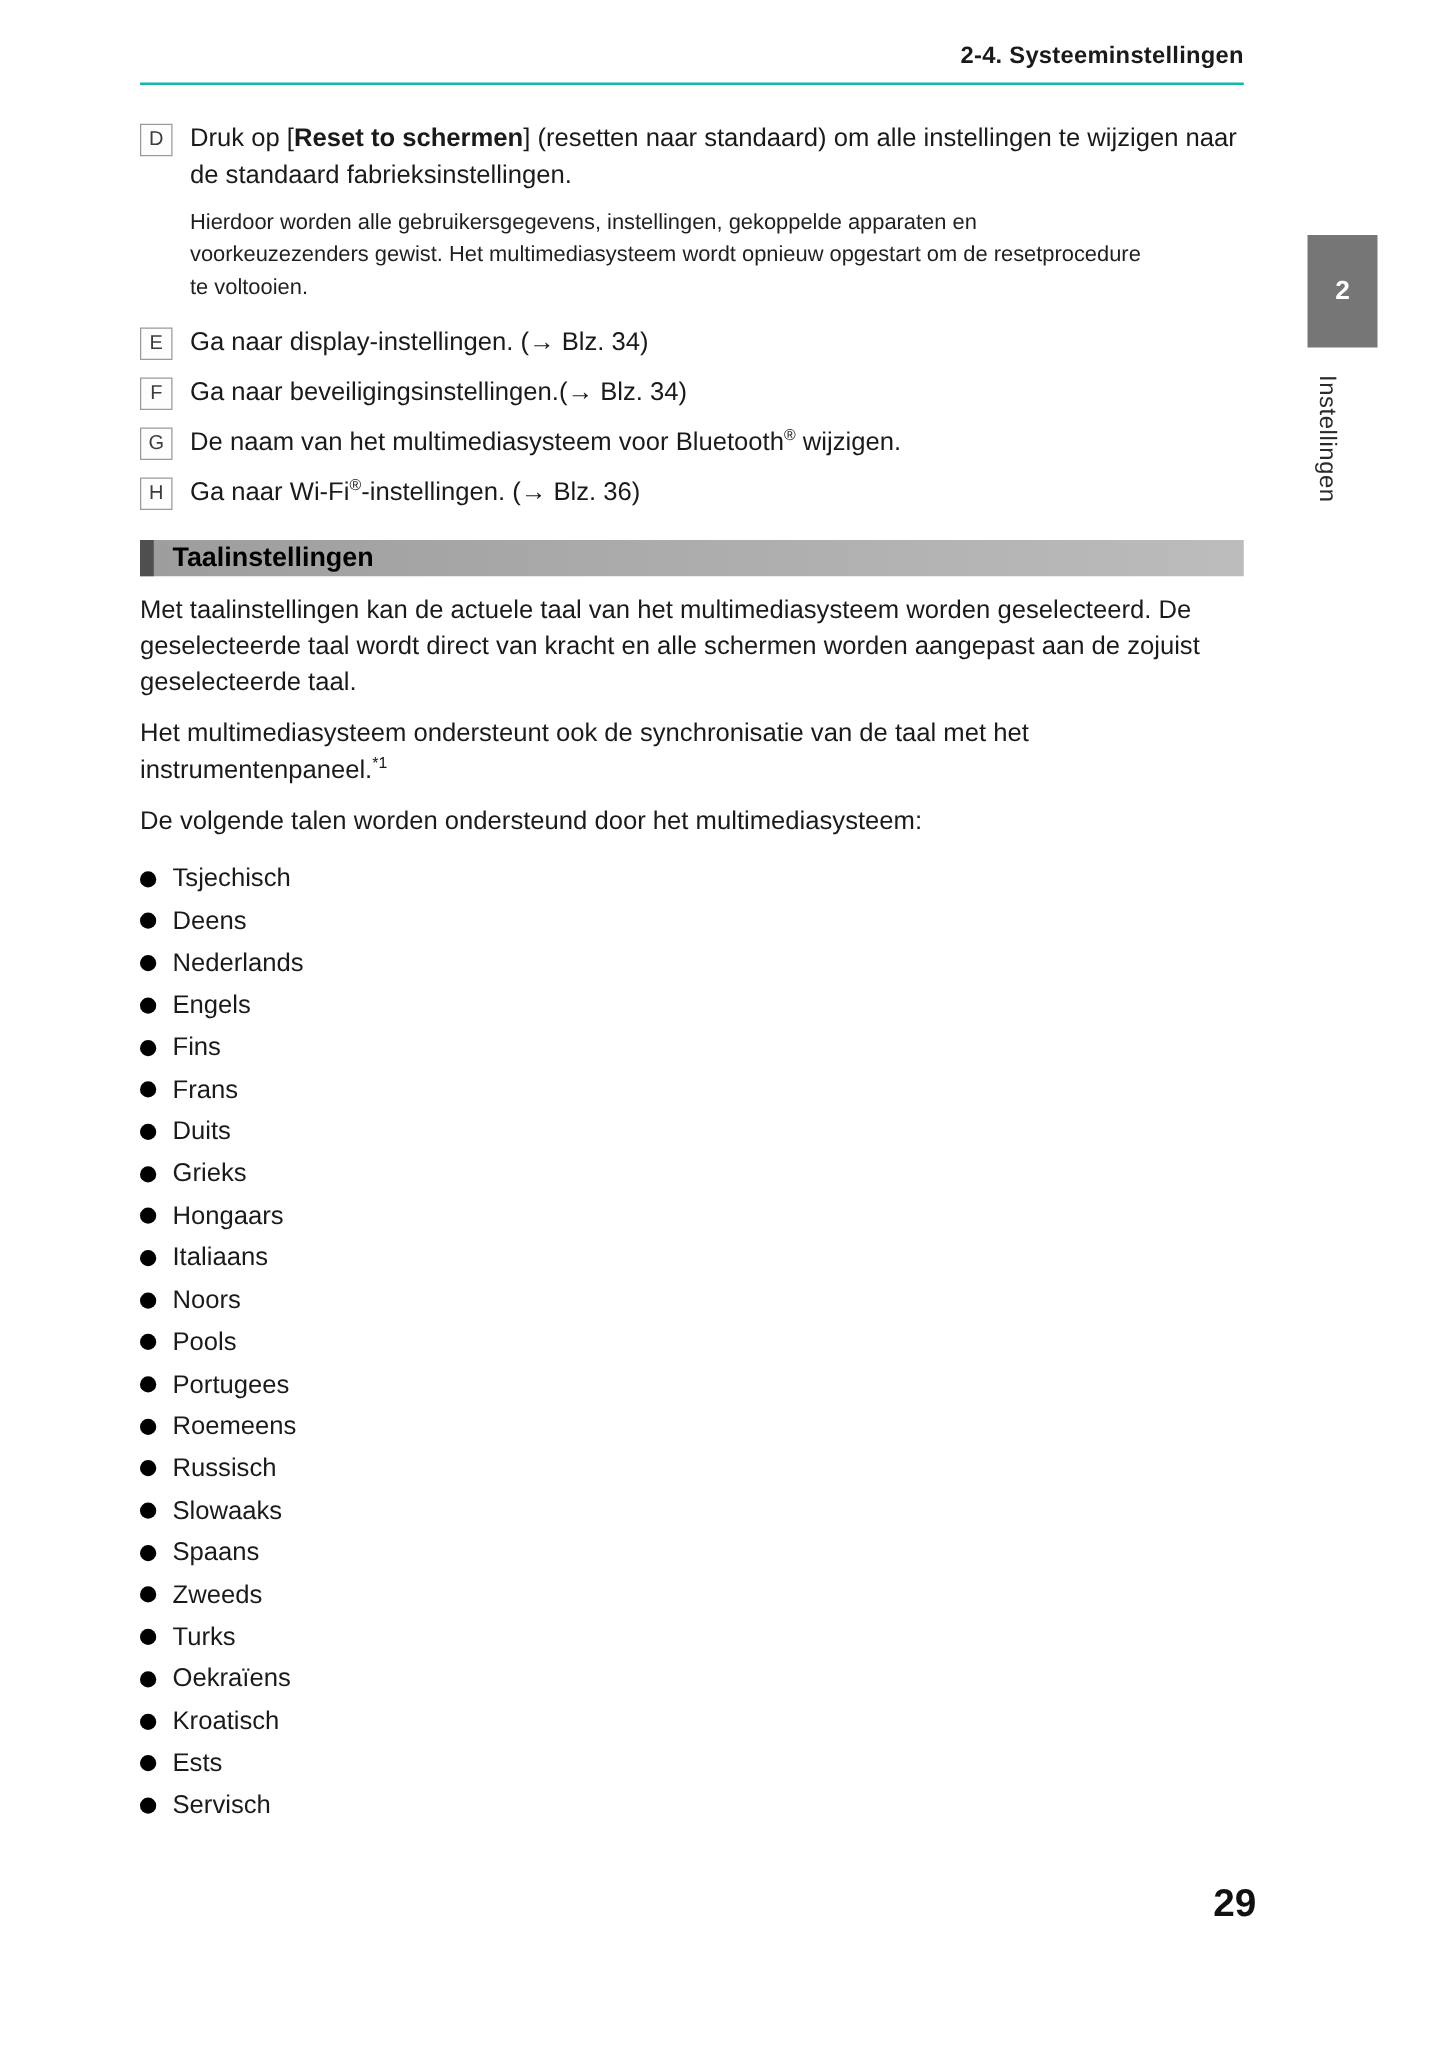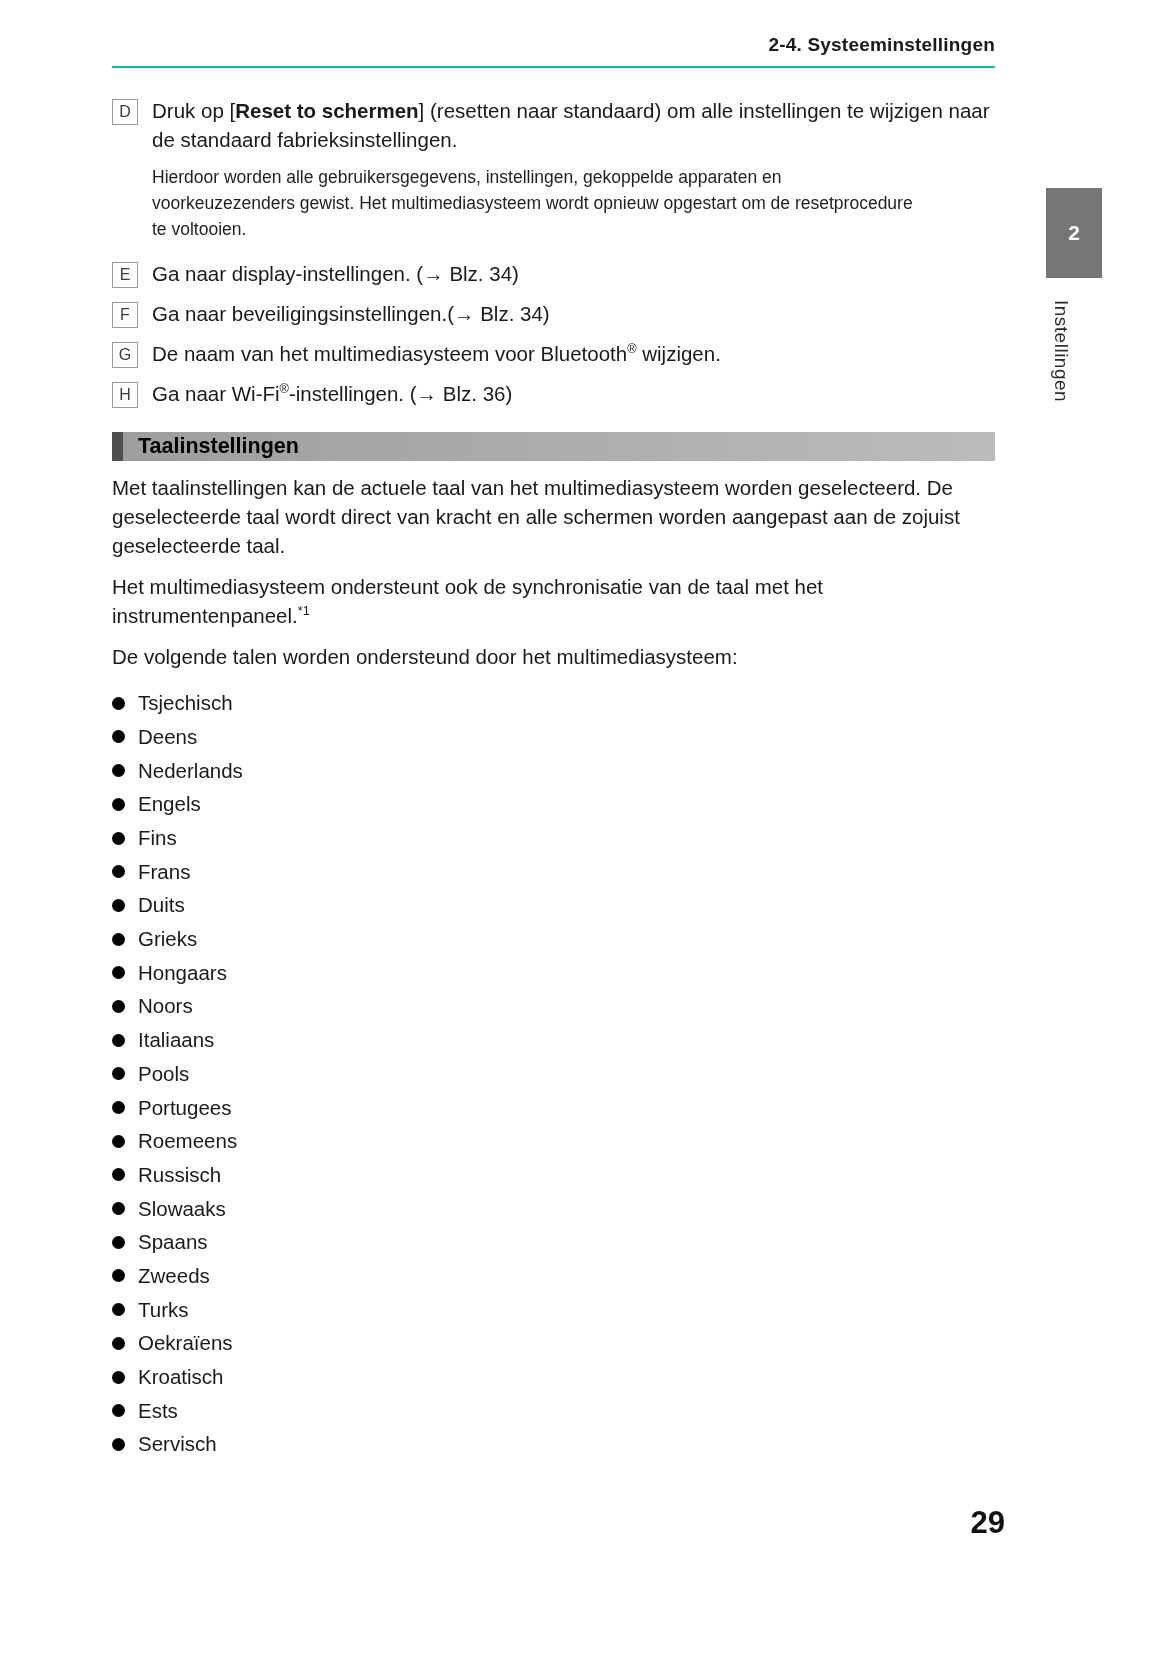--- a/index.html
+++ b/index.html
@@ -143,25 +143,25 @@
     <li class="lang">
         <span class="dot"></span>
         <span>Grieks</span>
       </li>
     <li class="lang">
         <span class="dot"></span>
         <span>Hongaars</span>
       </li>
     <li class="lang">
         <span class="dot"></span>
+        <span>Italiaans</span>
+      </li>
+    <li class="lang">
+        <span class="dot"></span>
         <span>Noors</span>
-      </li>
-    <li class="lang">
-        <span class="dot"></span>
-        <span>Italiaans</span>
       </li>
     <li class="lang">
         <span class="dot"></span>
         <span>Pools</span>
       </li>
     <li class="lang">
         <span class="dot"></span>
         <span>Portugees</span>
       </li>
     <li class="lang">

